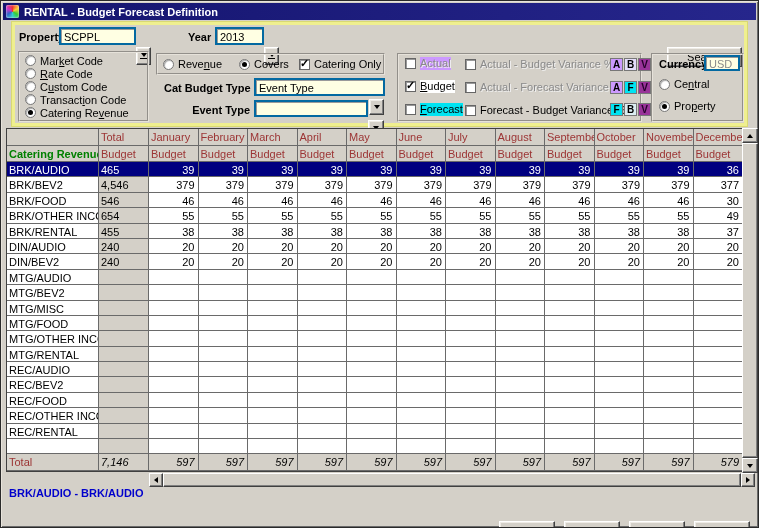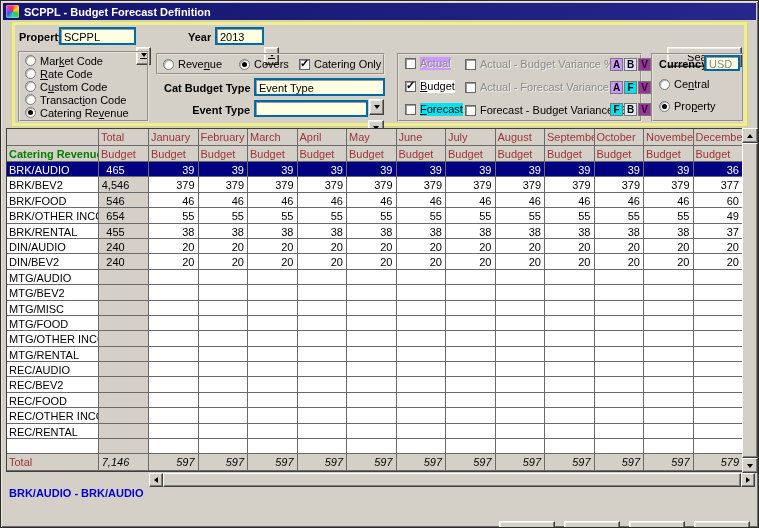--- a/index.html
+++ b/index.html
@@ -61,21 +61,21 @@
   .g-hrow1{height:17px;background:#d4d0c8;}
   .g-hrow2{height:16px;background:#d4d0c8;}
   .gc{box-sizing:border-box;border-right:1px solid #6a6a6a;border-bottom:1px solid #6a6a6a;
     overflow:hidden;white-space:nowrap;line-height:14px;padding:1px 2px;flex:none;}
   .hc{color:#9c3434;background:#d4d0c8;}
   .w-label{width:92px;}
   .w-total{width:50px;}
   .w-val{width:49.5px;}
   .g-row{height:15.4px;background:#fff;}
   .cell-label{background:#fff;}
-  .cell-total{background:#d4d0c8;text-align:center;padding-right:18px;}
+  .cell-total{background:#d4d0c8;text-align:left;padding-right:18px;}
   .cell-val{text-align:right;padding-right:3px;}
   .g-row.sel, .g-row.sel .cell-total, .g-row.sel .cell-label{background:#000080;color:#fff;}
   .g-total{height:17px;background:#d4d0c8;}
   .g-total .cell-total,.g-total .cell-val{background:#d4d0c8;font-style:italic;}
   .corner-green{color:#008000;font-weight:bold;}
   .total-label{color:#9c3434;background:#d4d0c8;}
   
   .sb-track{position:absolute;background:#efede8;border:0;}
   .sb-thumb{position:absolute;background:#d4d0c8;border:1px solid;border-color:#fff #404040 #404040 #fff;
     box-shadow:inset -1px -1px 0 #808080;box-sizing:border-box;}
@@ -88,21 +88,21 @@
   .push{width:56px;height:21px;font-size:11px;}
   .lbl{position:absolute;white-space:nowrap;}
 </style>
 </head>
 <body>
 
 <div class="win">
 
   <div class="titlebar">
     <span class="app-icon"></span>
-    <span>SCPPL - Budget Forecast Definition</span>
+    <span>RENTAL - Budget Forecast Definition</span>
   </div>
 
   <div class="param-frame"></div>
 
   <span class="lbl b" style="left:18px;top:30px">Property</span>
   <div class="field abs" style="left:58px;top:26px;width:77px">
     <span>SCPPL</span>
   </div>
   <div class="btn3d abs" style="left:135px;top:26px;width:15px;height:18px">
     <span class="lov-stack">
@@ -323,21 +323,21 @@
         <div class="gc cell-val w-val">46</div>
         <div class="gc cell-val w-val">46</div>
         <div class="gc cell-val w-val">46</div>
         <div class="gc cell-val w-val">46</div>
         <div class="gc cell-val w-val">46</div>
         <div class="gc cell-val w-val">46</div>
         <div class="gc cell-val w-val">46</div>
         <div class="gc cell-val w-val">46</div>
         <div class="gc cell-val w-val">46</div>
         <div class="gc cell-val w-val">46</div>
-        <div class="gc cell-val w-val">60</div>
+        <div class="gc cell-val w-val">30</div>
       </div>
       <div class="g-row">
         <div class="gc cell-label w-label">BRK/OTHER INCOME</div>
         <div class="gc cell-total w-total">654</div>
         <div class="gc cell-val w-val">55</div>
         <div class="gc cell-val w-val">55</div>
         <div class="gc cell-val w-val">55</div>
         <div class="gc cell-val w-val">55</div>
         <div class="gc cell-val w-val">55</div>
         <div class="gc cell-val w-val">55</div>

